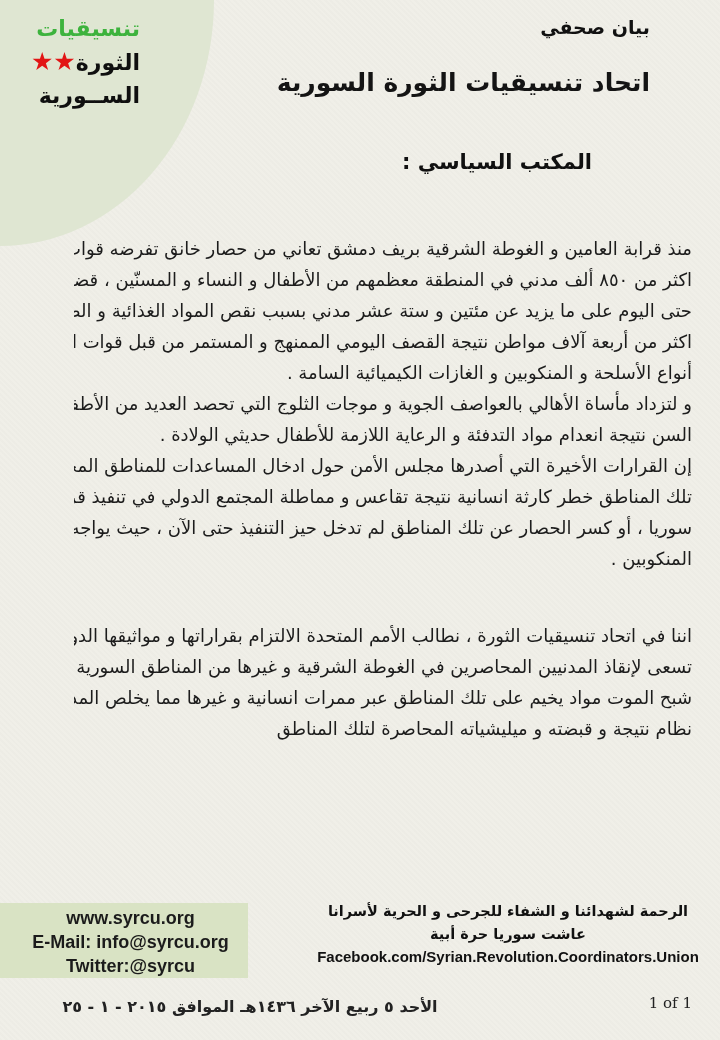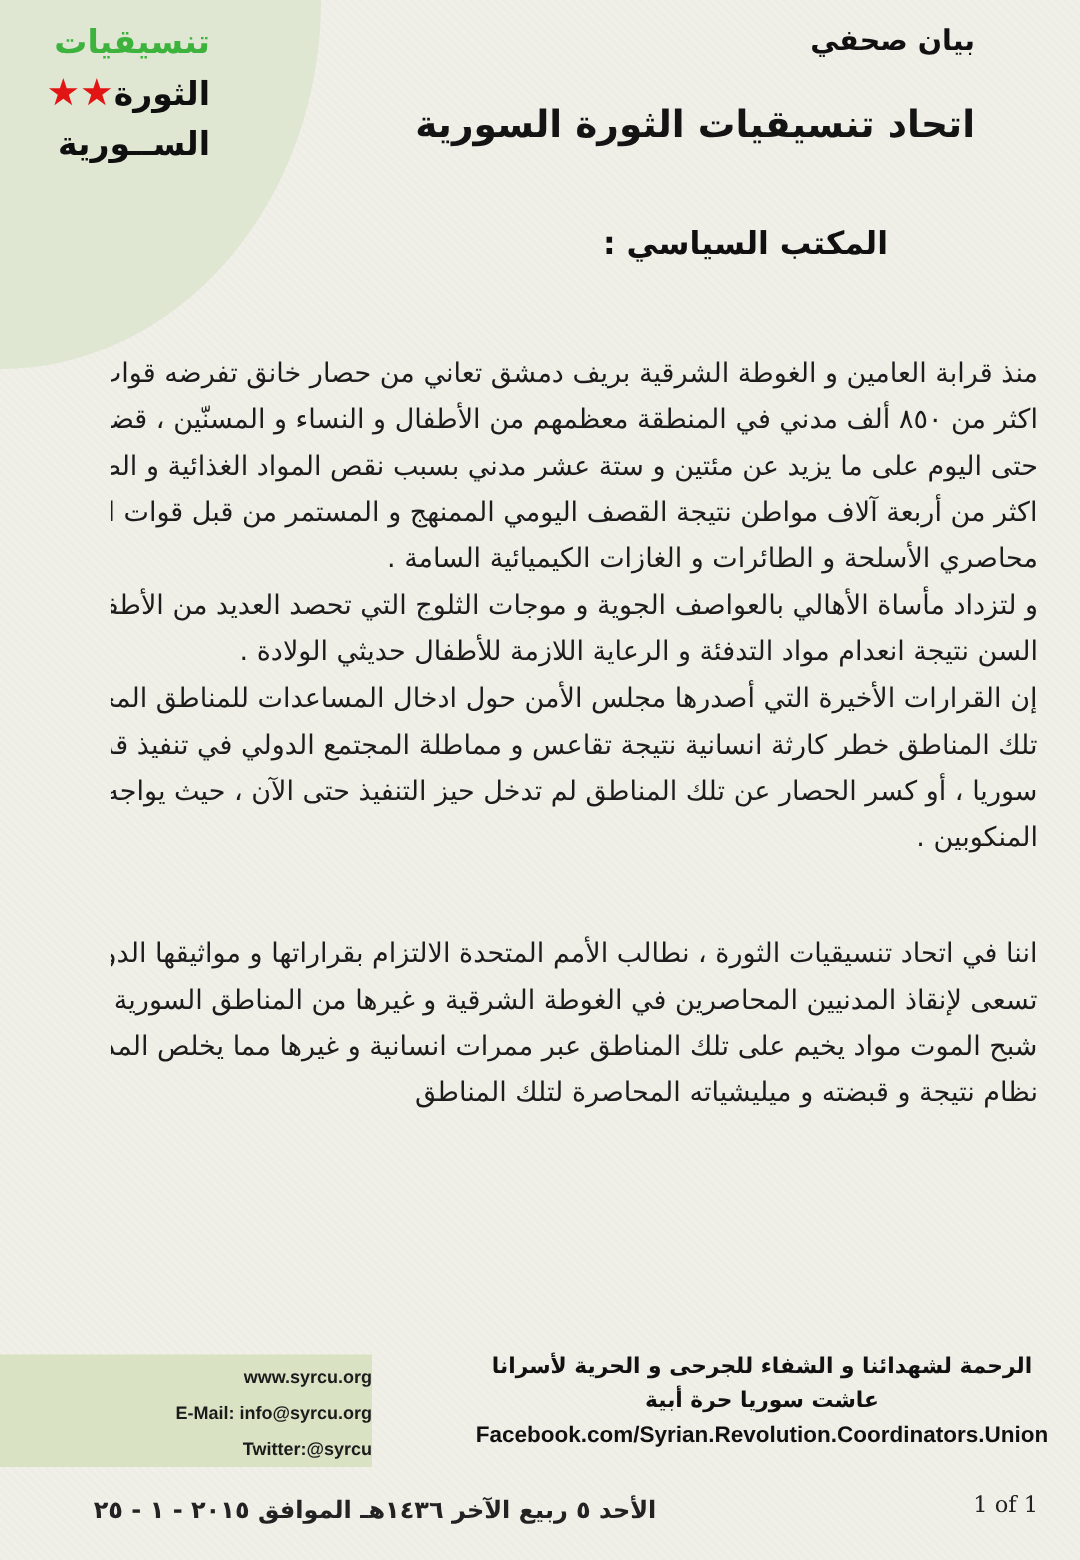--- a/index.html
+++ b/index.html
@@ -52,22 +52,22 @@
     overflow:hidden;white-space:nowrap;
   }
   .line.pe{text-align-last:right;}
   .line.gap{margin-top:46px;}
   
   .contact-box{
     position:absolute;left:0;top:903px;width:248px;height:75px;
     background:#d9e3c4;
     box-sizing:border-box;padding:3px 0 0 13px;
     font-family:"Liberation Sans", sans-serif;
-    font-weight:bold;font-size:12px;line-height:24px;color:#1b1b1b;
-    direction:ltr;text-align:right;
+    font-weight:bold;font-size:18px;line-height:24px;color:#1b1b1b;
+    direction:ltr;text-align:center;
   }
   .footer-right{
     position:absolute;right:12px;top:900px;width:400px;
     text-align:center;color:#111;
   }
   .footer-right .slogan{
     direction:rtl;font-weight:bold;font-size:14.5px;line-height:23px;
   }
   .footer-right .fb{
     font-family:"Liberation Sans", sans-serif;
@@ -99,21 +99,21 @@
 
   <div class="doc-type">بيان صحفي</div>
   <div class="org-name">اتحاد تنسيقيات الثورة السورية</div>
   <div class="section-heading">المكتب السياسي :</div>
 
   <div class="body-text">
     <div class="line">منذ قرابة العامين و الغوطة الشرقية بريف دمشق تعاني من حصار خانق تفرضه قوات النظام على</div>
     <div class="line">اكثر من ٨٥٠ ألف مدني في المنطقة معظمهم من الأطفال و النساء و المسنّين ، قضى هذا الحصار</div>
     <div class="line">حتى اليوم على ما يزيد عن مئتين و ستة عشر مدني بسبب نقص المواد الغذائية و الطبية ، فيما قتل</div>
     <div class="line">اكثر من أربعة آلاف مواطن نتيجة القصف اليومي الممنهج و المستمر من قبل قوات النظام و بكافة</div>
-    <div class="line pe">محاصري الأسلحة و الطائرات و الغازات الكيميائية السامة .</div>
+    <div class="line pe">أنواع الأسلحة و المنكوبين و الغازات الكيميائية السامة .</div>
     <div class="line">و لتزداد مأساة الأهالي بالعواصف الجوية و موجات الثلوج التي تحصد العديد من الأطفال و كبار</div>
     <div class="line pe">السن نتيجة انعدام مواد التدفئة و الرعاية اللازمة للأطفال حديثي الولادة .</div>
     <div class="line">إن القرارات الأخيرة التي أصدرها مجلس الأمن حول ادخال المساعدات للمناطق المحاصرة في</div>
     <div class="line">تلك المناطق خطر كارثة انسانية نتيجة تقاعس و مماطلة المجتمع الدولي في تنفيذ قراراته تجاه</div>
     <div class="line">سوريا ، أو كسر الحصار عن تلك المناطق لم تدخل حيز التنفيذ حتى الآن ، حيث يواجه محاصري</div>
     <div class="line pe">المنكوبين .</div>
     <div class="line gap">اننا في اتحاد تنسيقيات الثورة ، نطالب الأمم المتحدة الالتزام بقراراتها و مواثيقها الدولية ، و أن</div>
     <div class="line">تسعى لإنقاذ المدنيين المحاصرين في الغوطة الشرقية و غيرها من المناطق السورية المحاصرة من</div>
     <div class="line">شبح الموت مواد يخيم على تلك المناطق عبر ممرات انسانية و غيرها مما يخلص المدنيين من ظلم</div>
     <div class="line pe">نظام نتيجة و قبضته و ميليشياته المحاصرة لتلك المناطق</div>

